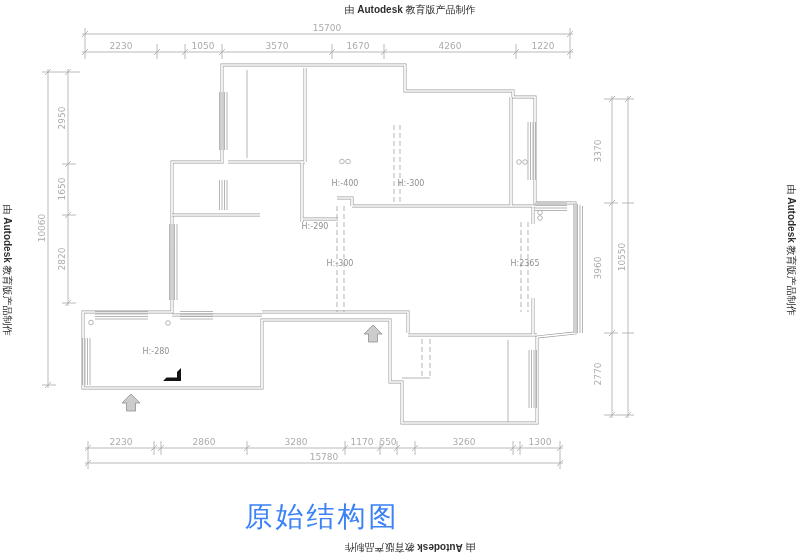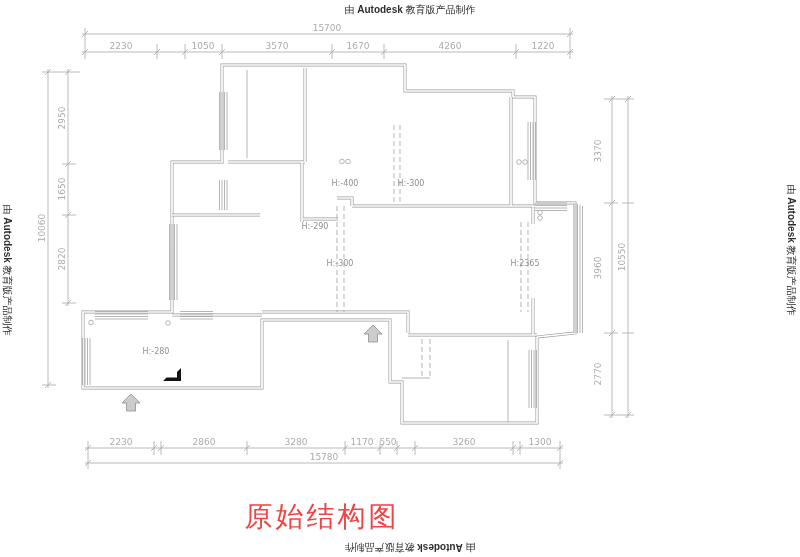--- a/index.html
+++ b/index.html
@@ -18,21 +18,21 @@
   .lbl{font-size:8px;fill:#8f8f8f;}
   .blk{fill:#141414;stroke:none;}
   .arrow{fill:#cccccc;stroke:#8f8f8f;stroke-width:0.8;}
   .wm{position:absolute;font-size:10px;color:#2e2e2e;white-space:nowrap;text-align:center;}
   .wm b{font-weight:bold;}
   #wm-top{left:310px;top:3px;width:200px;}
   #wm-bottom{left:310px;top:540px;width:200px;transform:rotate(180deg);}
   #wm-left{left:-73px;top:263px;width:160px;height:14px;transform:rotate(90deg);}
   #wm-right{left:711px;top:243px;width:160px;height:14px;transform:rotate(90deg);}
   #title{position:absolute;left:227px;top:498px;width:190px;text-align:center;
-         font-size:28px;letter-spacing:3px;color:#ef4444;
+         font-size:28px;letter-spacing:3px;color:#3b82f6;
          font-family:"Liberation Serif",serif;}
 </style>
 </head>
 <body>
 
 <div id="stage">
 
   <div class="wm" id="wm-top"><span>由</span> <b>Autodesk</b> <span>教育版产品制作</span></div>
   <div class="wm" id="wm-bottom"><span>由</span> <b>Autodesk</b> <span>教育版产品制作</span></div>
   <div class="wm" id="wm-left"><span>由</span> <b>Autodesk</b> <span>教育版产品制作</span></div>

